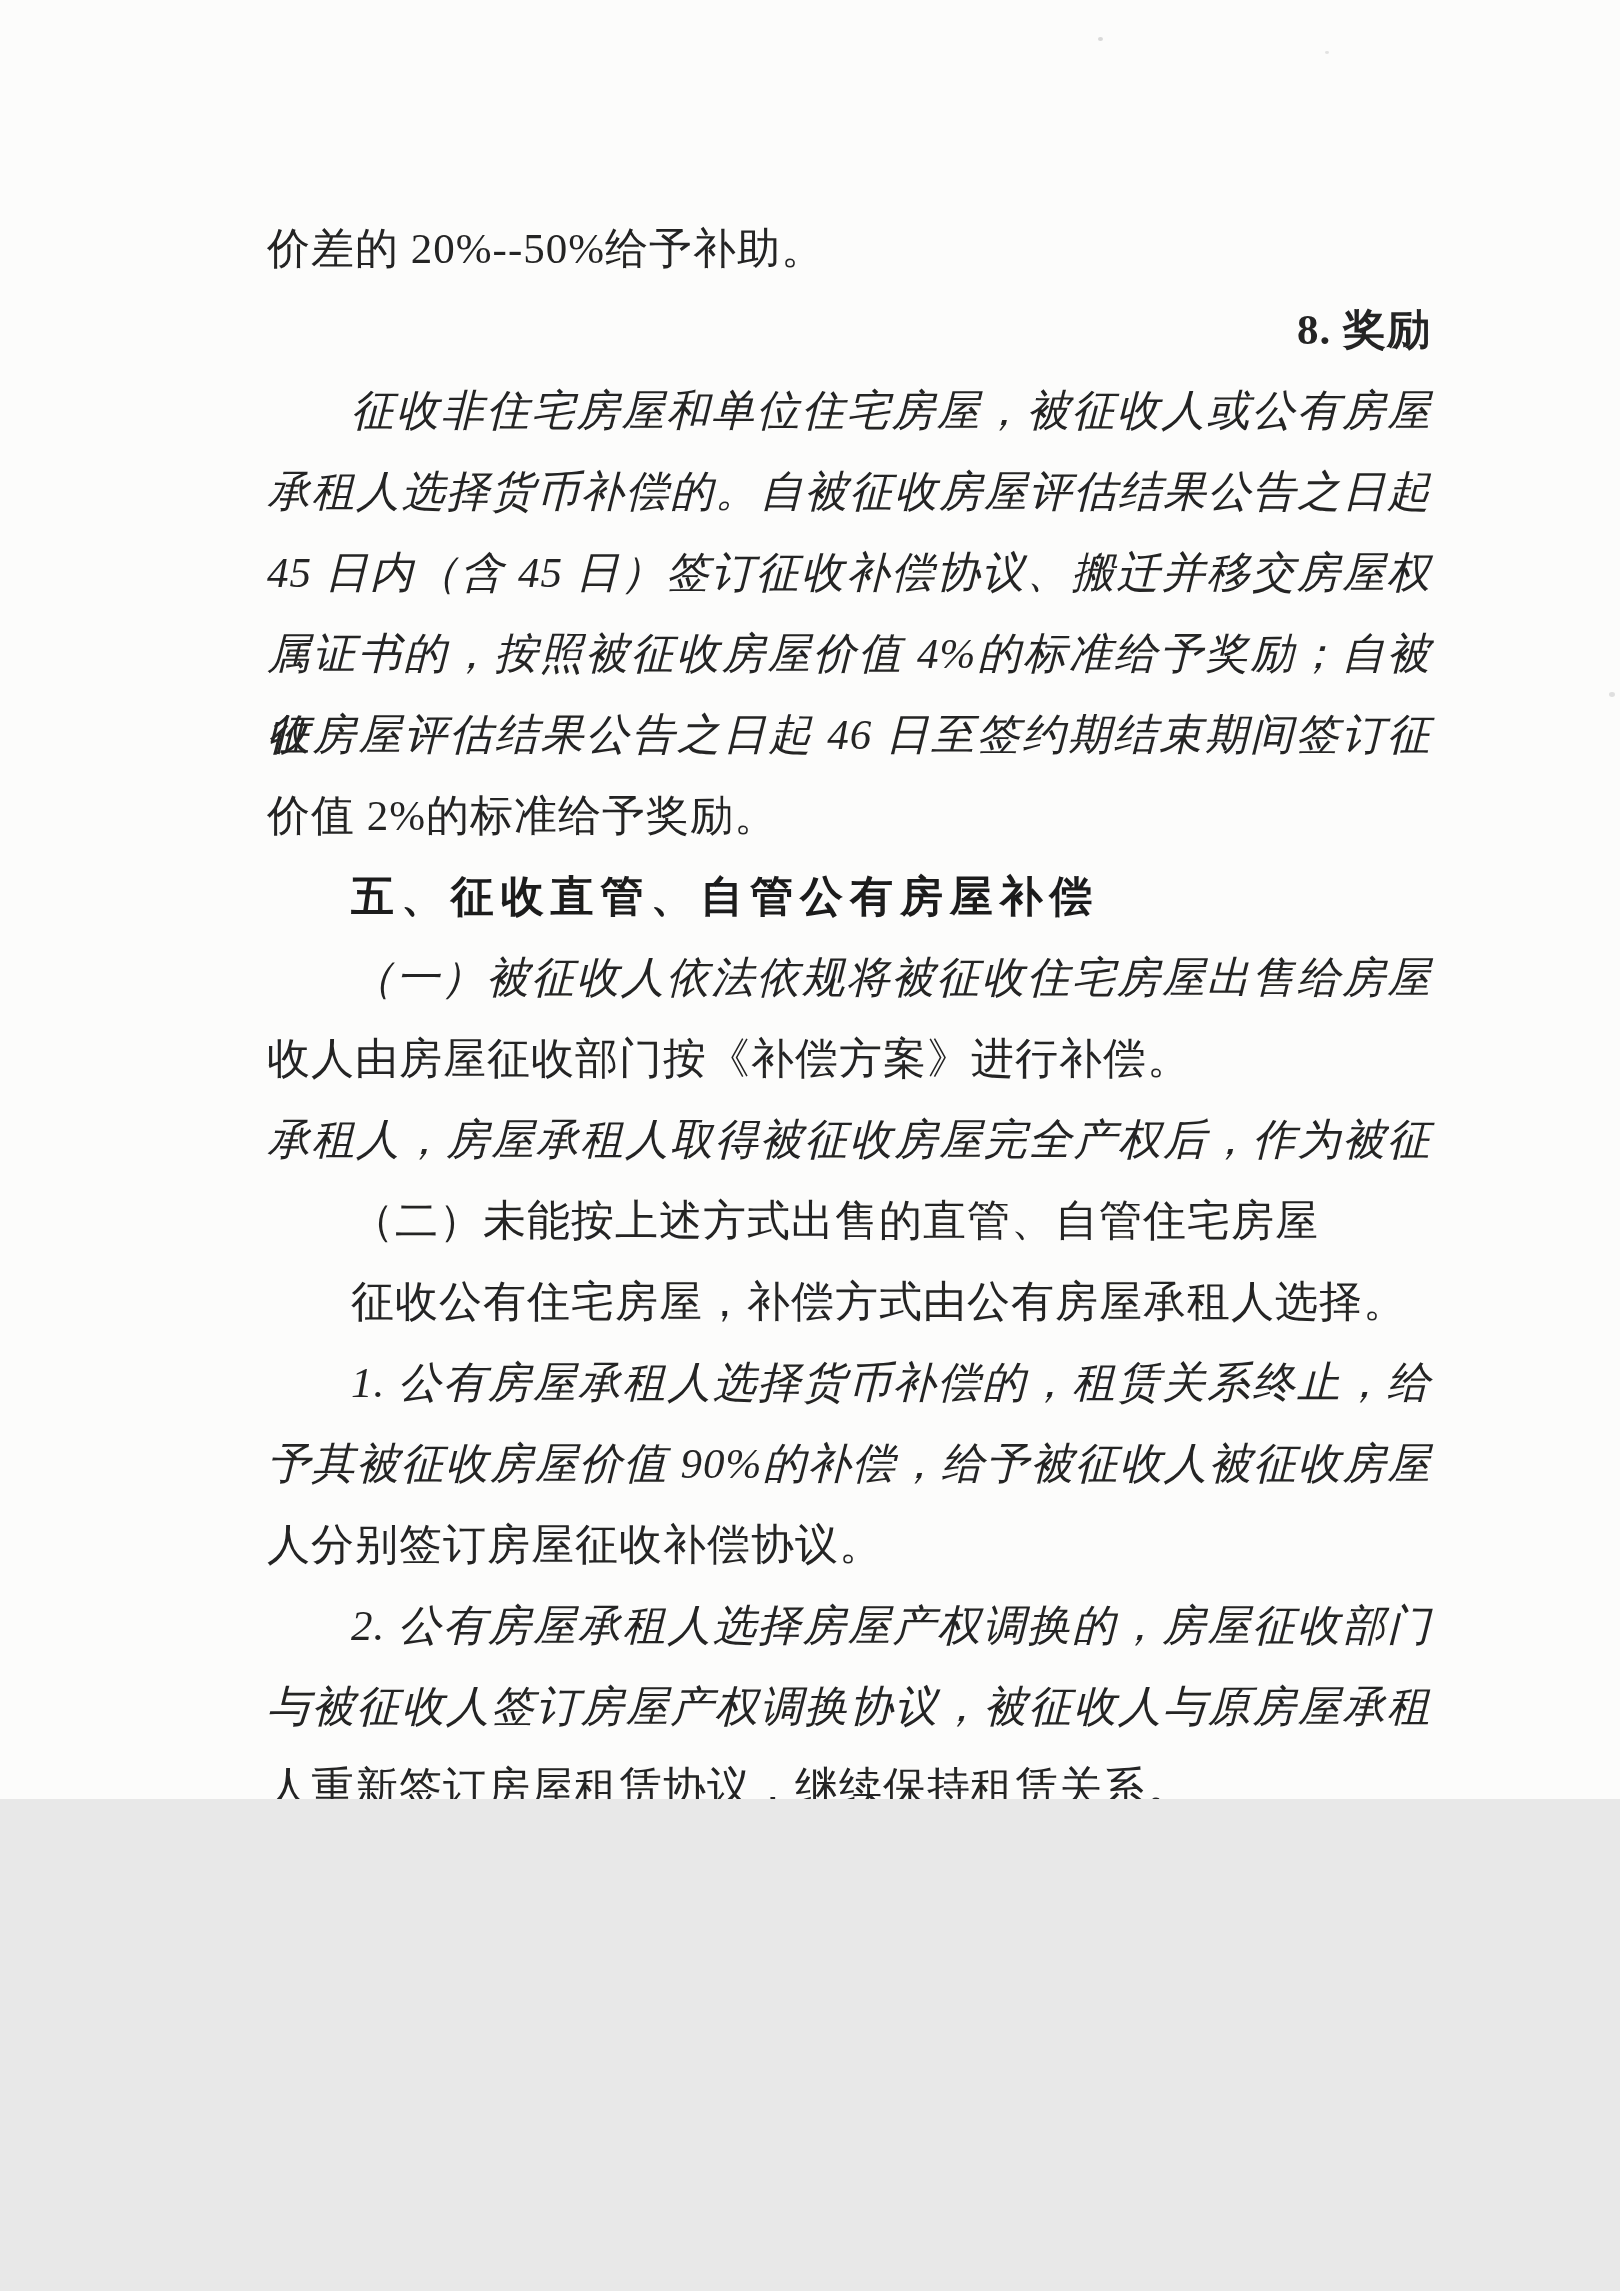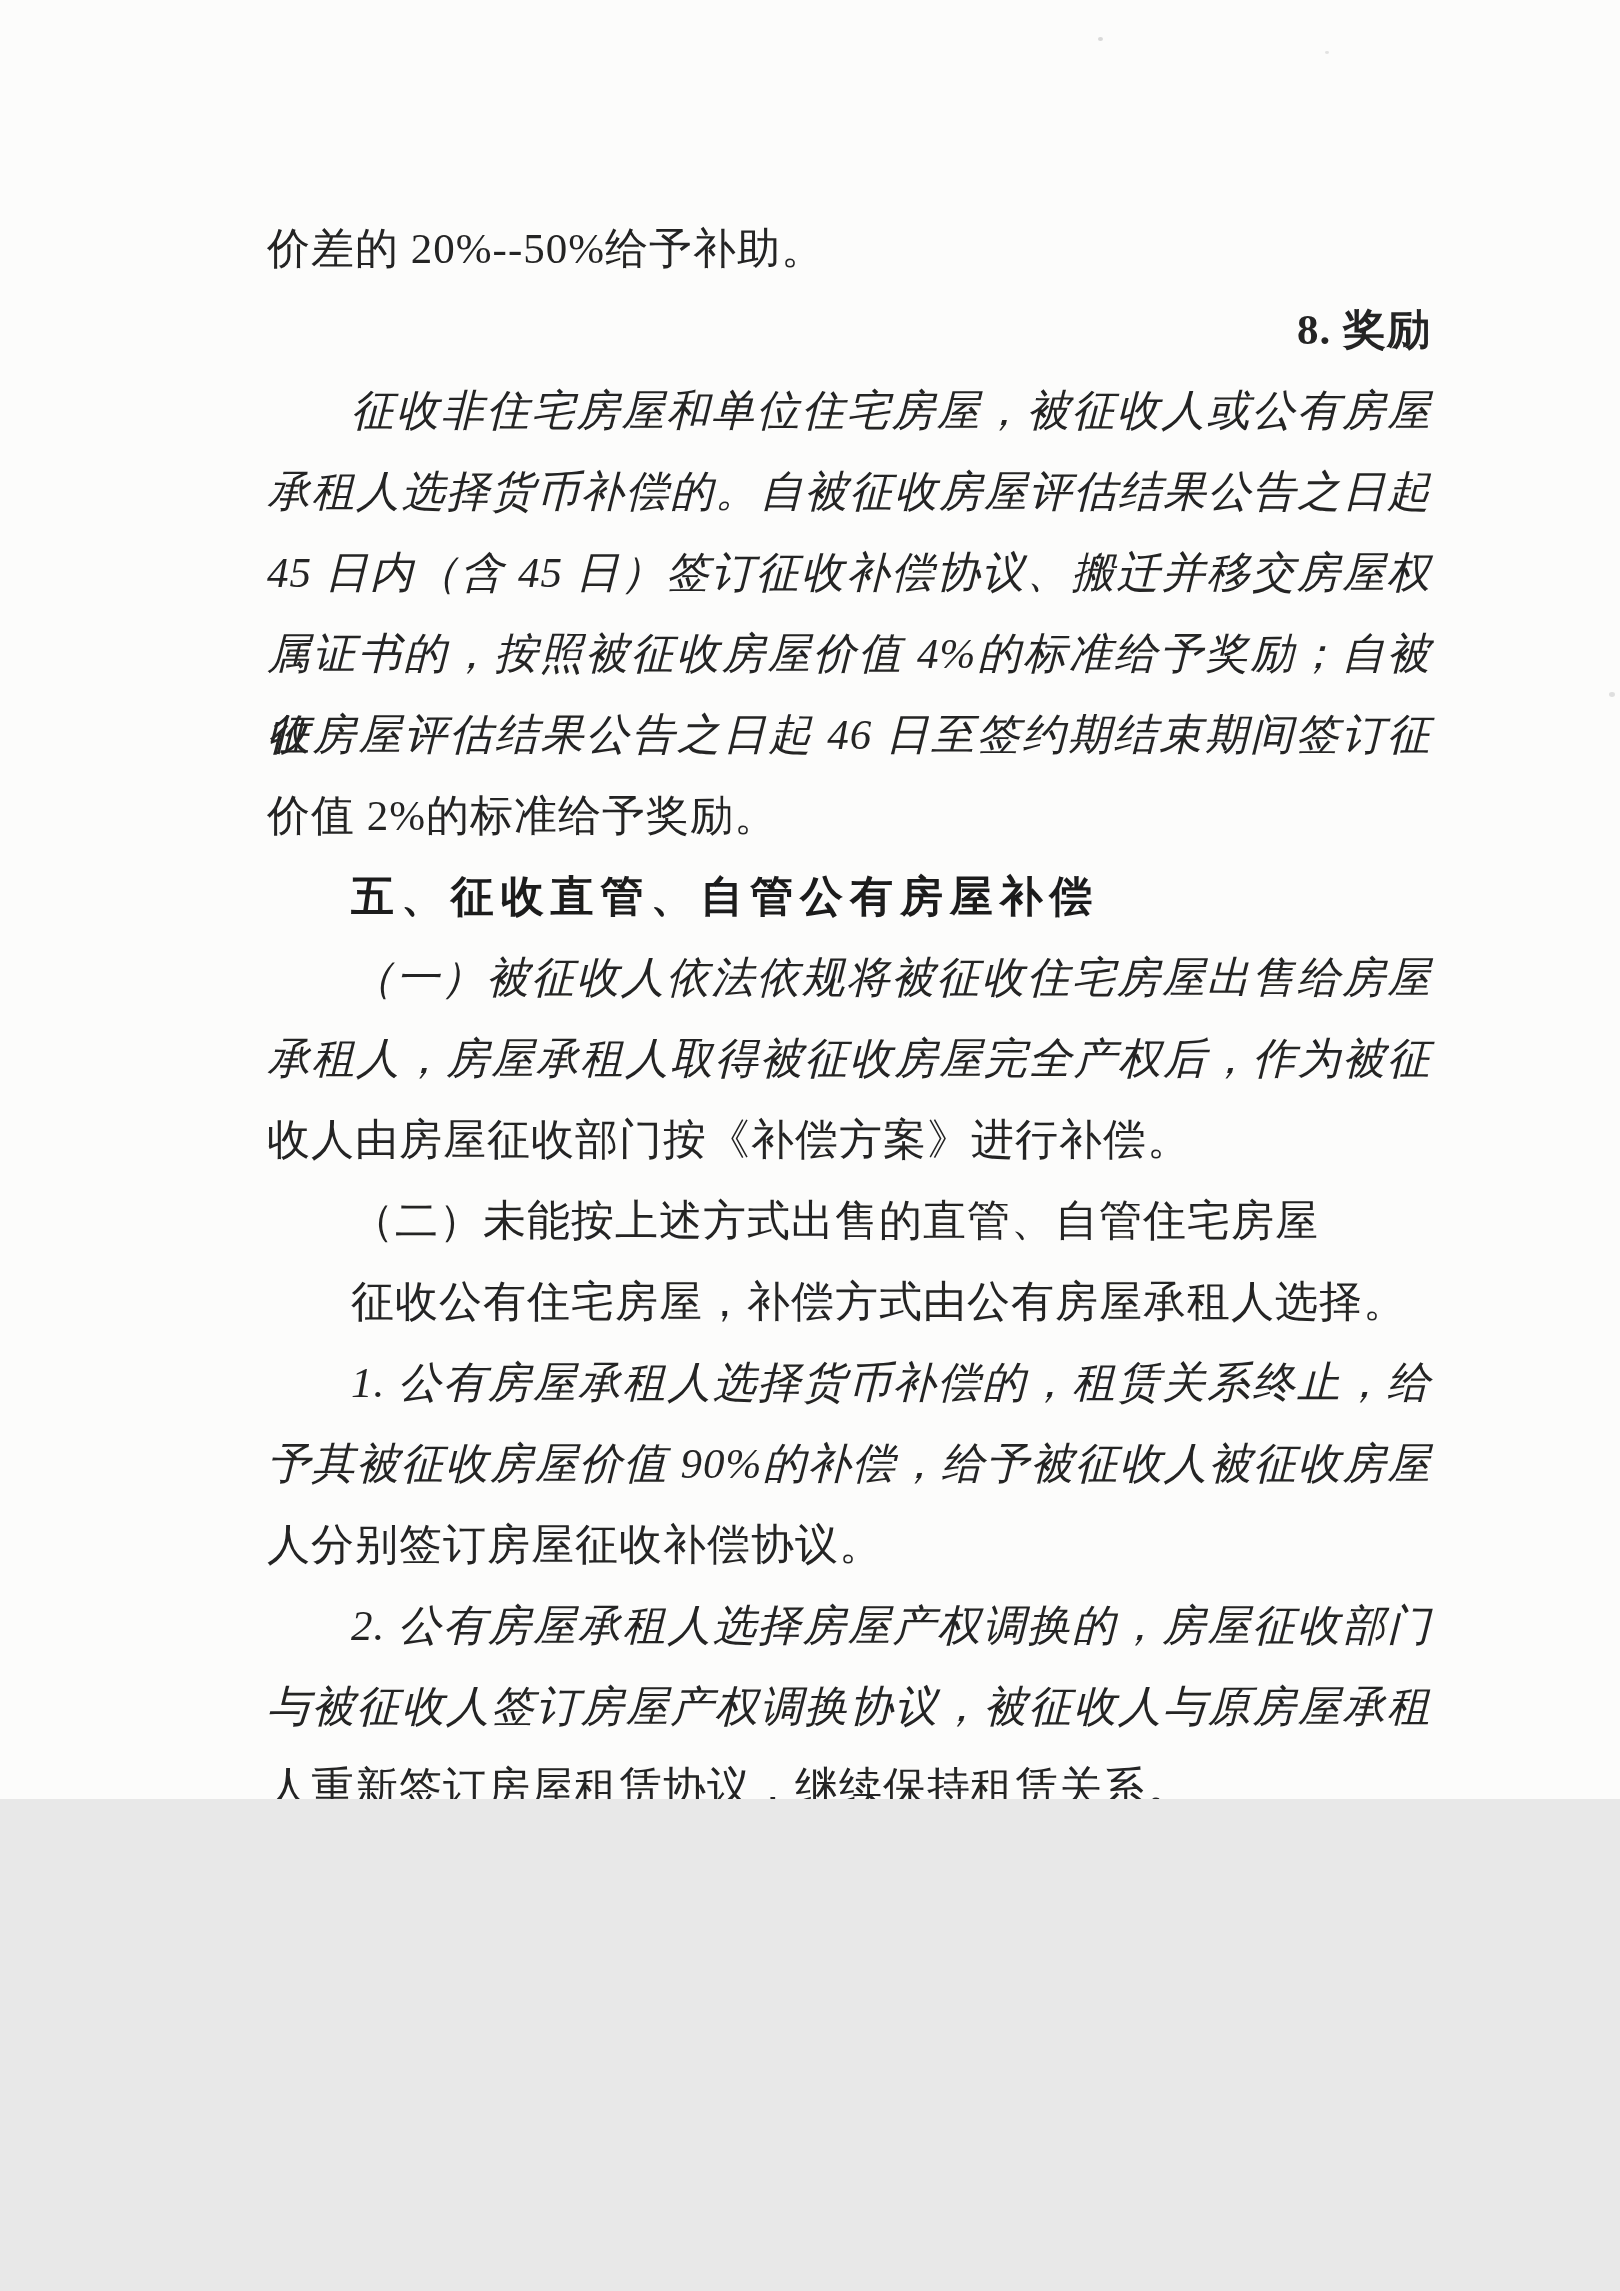--- a/index.html
+++ b/index.html
@@ -85,22 +85,22 @@
     <div class="line">价差的 20%--50%给予补助。</div>
     <div class="line indent bold">8. 奖励</div>
     <div class="line full indent">征收非住宅房屋和单位住宅房屋，被征收人或公有房屋</div>
     <div class="line full">承租人选择货币补偿的。自被征收房屋评估结果公告之日起</div>
     <div class="line full">45 日内（含 45 日）签订征收补偿协议、搬迁并移交房屋权</div>
     <div class="line full">属证书的，按照被征收房屋价值 4%的标准给予奖励；自被征</div>
     <div class="line full">收房屋评估结果公告之日起 46 日至签约期结束期间签订征</div>
     <div class="line">价值 2%的标准给予奖励。</div>
     <div class="line indent heading">五、征收直管、自管公有房屋补偿</div>
     <div class="line full indent">（一）被征收人依法依规将被征收住宅房屋出售给房屋</div>
+    <div class="line">收人由房屋征收部门按《补偿方案》进行补偿。</div>
     <div class="line full">承租人，房屋承租人取得被征收房屋完全产权后，作为被征</div>
-    <div class="line">收人由房屋征收部门按《补偿方案》进行补偿。</div>
     <div class="line indent">（二）未能按上述方式出售的直管、自管住宅房屋</div>
     <div class="line indent">征收公有住宅房屋，补偿方式由公有房屋承租人选择。</div>
     <div class="line full indent">1. 公有房屋承租人选择货币补偿的，租赁关系终止，给</div>
     <div class="line full">予其被征收房屋价值 90%的补偿，给予被征收人被征收房屋</div>
     <div class="line">人分别签订房屋征收补偿协议。</div>
     <div class="line full indent">2. 公有房屋承租人选择房屋产权调换的，房屋征收部门</div>
     <div class="line full">与被征收人签订房屋产权调换协议，被征收人与原房屋承租</div>
     <div class="line">人重新签订房屋租赁协议，继续保持租赁关系。</div>
     <div class="line indent">（三）征收直管、签订征收补偿协议</div>
   </div>

